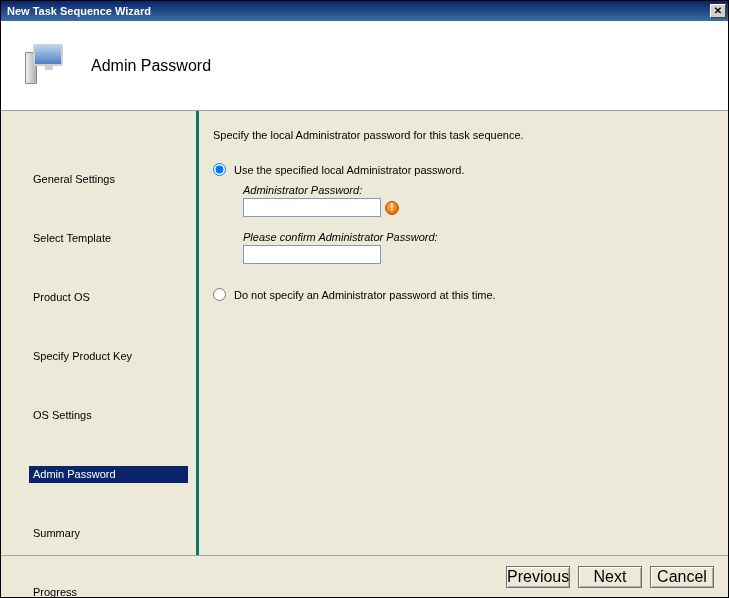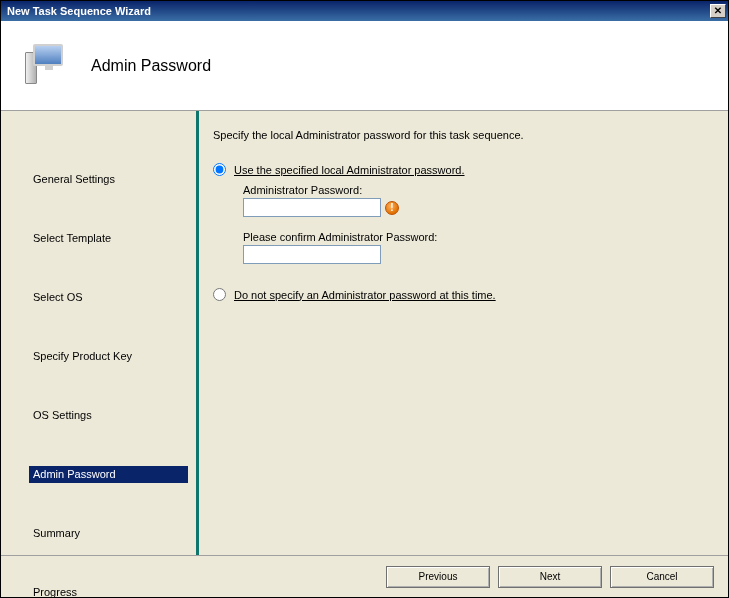--- a/index.html
+++ b/index.html
@@ -87,31 +87,31 @@
       padding: 18px 14px 0 14px;
       position: relative;
     }
     .instruction {
       margin-bottom: 22px;
     }
     .radio-row {
       display: flex;
       align-items: center;
       margin-bottom: 8px;
-      text-decoration: underline;
     }
     .radio-row input[type="radio"] {
       margin-right: 8px;
     }
     .field-block {
       margin-left: 30px;
       margin-bottom: 14px;
     }
     .field-label {
       margin-bottom: 2px;
+      font-style: italic;
     }
     .field-input-row {
       display: flex;
       align-items: center;
     }
     input[type="password"], input[type="text"].pw {
       width: 138px;
       height: 19px;
       border: 1px solid #7f9db9;
       background: #fff;
@@ -147,26 +147,26 @@
       height: 42px;
       border-top: 1px solid #a0a0a0;
       display: flex;
       align-items: center;
       justify-content: flex-end;
       padding-right: 14px;
       gap: 8px;
       background: #ece9d8;
     }
     .btn {
-      width: 104px;
+      width: 64px;
       height: 22px;
       background: #ece9d8;
       border: 1px solid #707070;
       font-family: inherit;
-      font-size: 10px;
+      font-size: 16px;
       cursor: pointer;
       box-shadow: inset 1px 1px 0 #fff, inset -1px -1px 0 #b0b0b0;
     }
     
     .monitor {
       position: absolute;
       top: 2px; left: 8px;
       width: 30px; height: 22px;
       background: linear-gradient(to bottom, #b8d0f0, #5080c0);
       border: 2px solid #d0d0d0;
@@ -203,21 +203,21 @@
     <div class="tower"></div>
     <div class="monitor"></div>
   </div>
   <div class="header-title">Admin Password</div>
 </div>
 
 <div class="body">
   <div class="sidebar">
     <div class="sidebar-item">General Settings</div>
     <div class="sidebar-item">Select Template</div>
-    <div class="sidebar-item">Select OS</div>
+    <div class="sidebar-item">Product OS</div>
     <div class="sidebar-item">Specify Product Key</div>
     <div class="sidebar-item">OS Settings</div>
     <div class="sidebar-item selected">Admin Password</div>
     <div class="sidebar-item">Summary</div>
     <div class="sidebar-item">Progress</div>
     <div class="sidebar-item">Administrator</div>
   </div>
 
   <div class="main">
     <div class="instruction">Specify the local Administrator password for this task sequence.</div>

